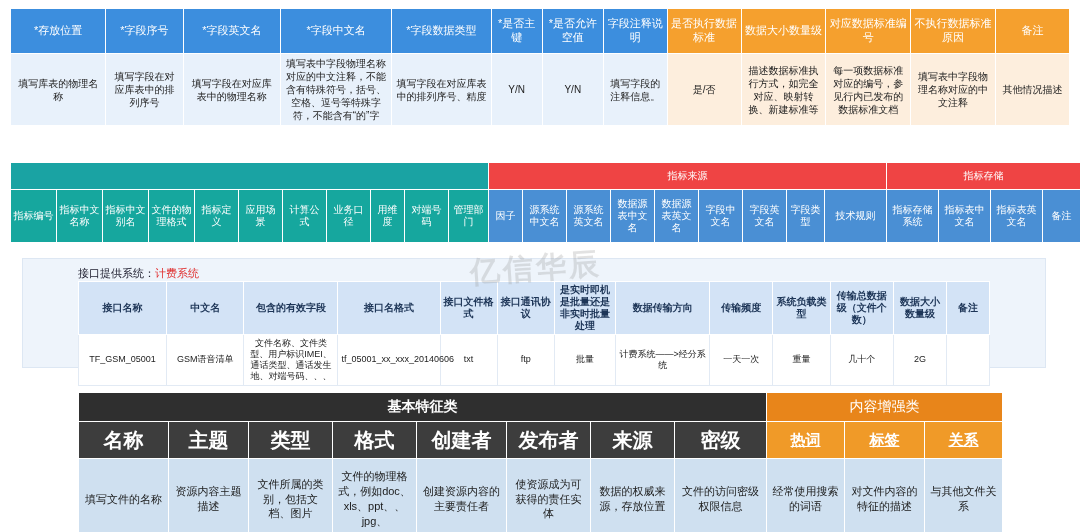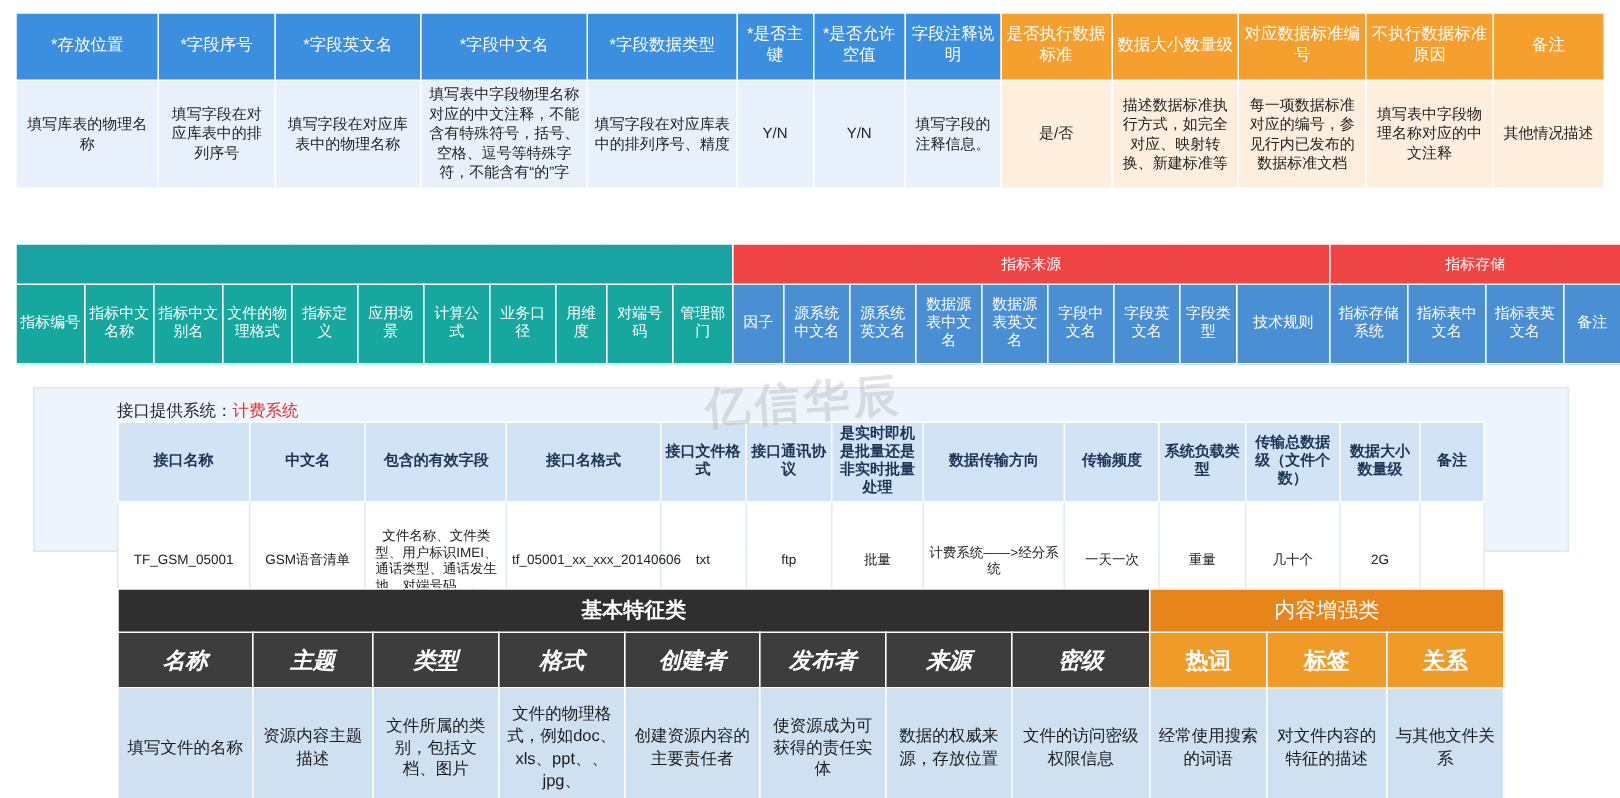--- a/index.html
+++ b/index.html
@@ -32,27 +32,27 @@
   .t2 .hdr-teal{background:#16a79e;color:#fff;font-size:10px;height:48px;line-height:1.2;}
   .t2 .grp-blue{background:#ef4444;color:#fff;font-weight:normal;font-size:10px;height:22px;}
   .t2 .hdr-lblue{background:#4a8fd4;color:#fff;font-size:10px;height:48px;line-height:1.2;}
 
   
   .t3box{position:absolute;left:22px;top:258px;width:1022px;height:108px;background:#eef4fb;border:1px solid #dde7f3;}
   .t3title{position:absolute;left:78px;top:266px;font-size:11px;color:#223;}
   .t3title .red{color:#e03131;}
   .t3{position:absolute;left:78px;top:281px;width:912px;}
   .t3 th{background:#d3e3f6;color:#1d3557;font-weight:bold;font-size:10px;height:38px;line-height:1.2;border:1px solid #ffffff;}
-  .t3 td{background:#ffffff;color:#222;font-size:9px;height:46px;line-height:1.25;border:1px solid #e2eaf4;padding:16px 3px;}
+  .t3 td{background:#ffffff;color:#222;font-size:9px;height:46px;line-height:1.25;border:1px solid #e2eaf4;padding:2px 3px;}
 
   
   .t4{position:absolute;left:78px;top:392px;width:924px;}
   .t4 .grp-dark{background:#2f2f2f;color:#fff;font-weight:bold;font-size:14px;height:24px;}
   .t4 .grp-orange{background:#e8851a;color:#fff;font-weight:normal;font-size:14px;height:24px;}
-  .t4 .hdr-dark{background:#3d3d3d;color:#fff;font-weight:bold;font-size:15px;height:32px;font-style:italic;}
+  .t4 .hdr-dark{background:#3d3d3d;color:#fff;font-weight:bold;font-size:20px;height:32px;}
   .t4 .hdr-orange{background:#f09a28;color:#fff;font-weight:bold;font-size:15px;height:32px;text-decoration:underline;}
   .t4 .body{background:#cfe0f0;color:#1b1b1b;font-size:11px;height:72px;line-height:1.35;padding:4px 5px;}
 
   .watermark{
     position:absolute;left:470px;top:248px;
     font-size:30px;color:rgba(150,150,150,0.28);
     font-weight:bold;letter-spacing:3px;pointer-events:none;
     transform:rotate(-4deg);
   }
 </style>

